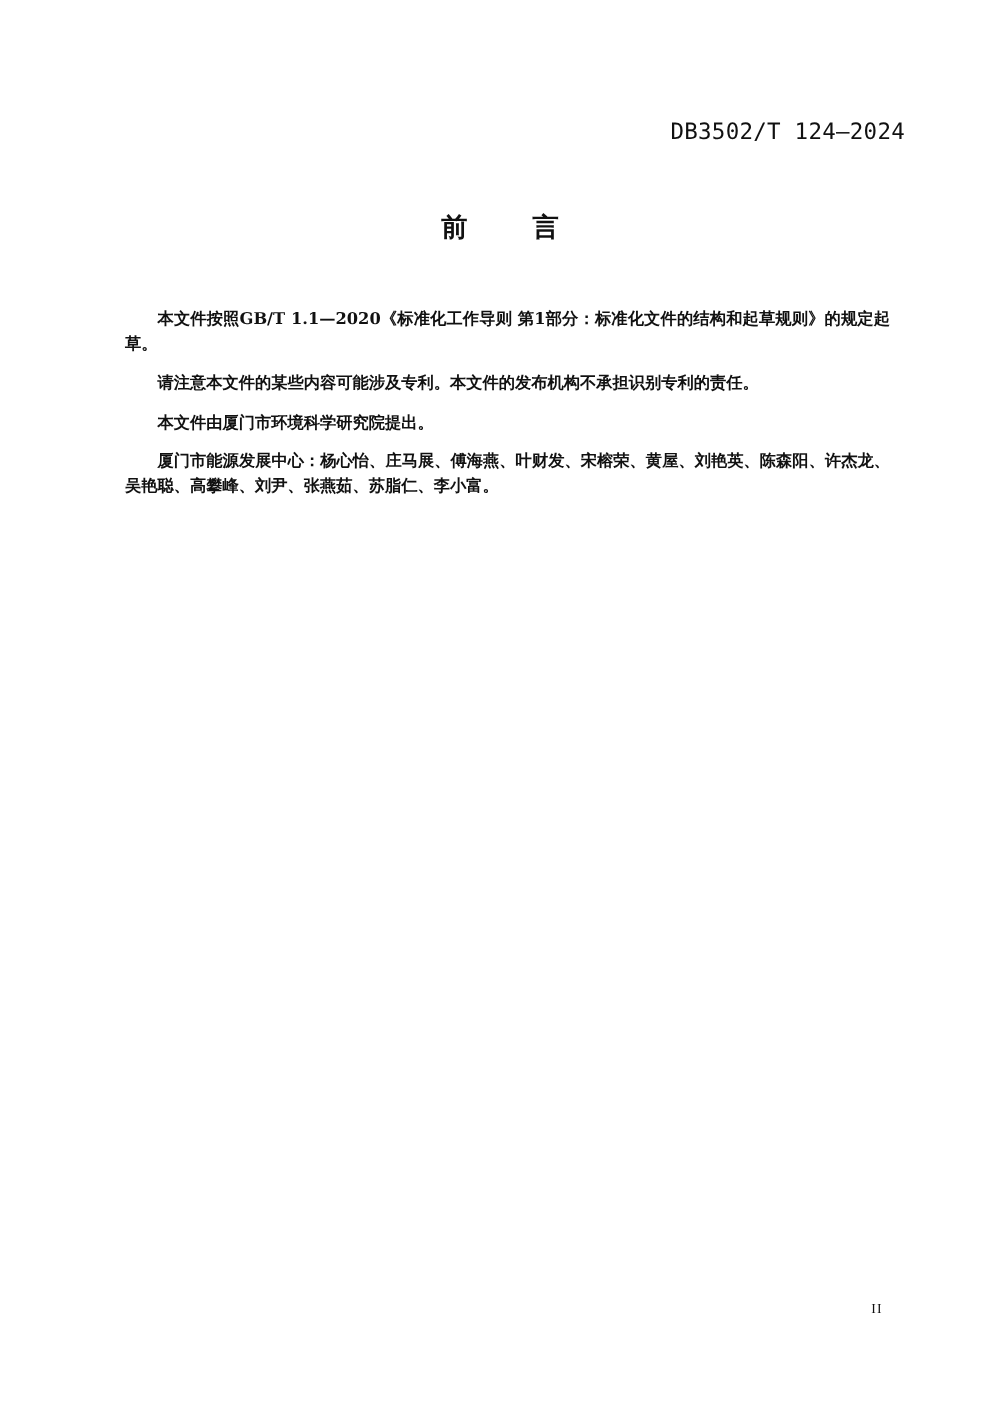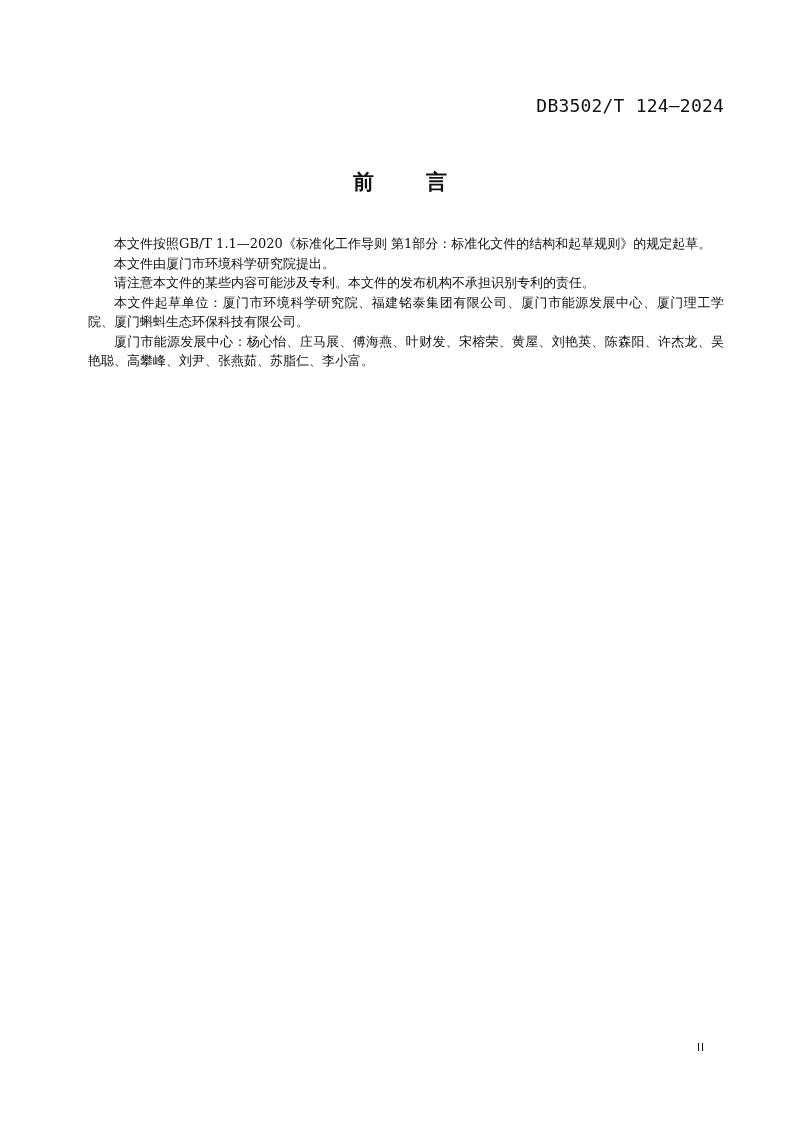--- a/index.html
+++ b/index.html
@@ -11,36 +11,35 @@
     .title {
       position:absolute; left:0; right:0; top:168px; text-align:center;
       font-family:Liberation Mono, monospace; font-size:21px; font-weight:bold;
     }
     .title span { display:inline-block; }
     .title .gap { width:52px; }
     .body {
       position:absolute; left:88px; width:636px; top:234px;
       font-family:"DejaVu Serif", serif; font-size:13px; line-height:19.5px;
     }
-    .body p { margin:0; text-indent:26px; text-align:justify; }
+    .body p { margin:12px; text-indent:26px; text-align:justify;font-weight:bold; }
     .page-num {
       position:absolute; left:697px; top:1041px;
-      font-family:Liberation Sans, sans-serif; font-size:11px; letter-spacing:1px;
+      font-family:Liberation Serif, serif; font-size:11px; letter-spacing:1px;
     }
   </style>
 </head>
 <body>
 
 <div class="header-code">DB3502/T 124—2024</div>
 
 <div class="title">
   <span>前</span><span class="gap"></span><span>言</span>
 </div>
 
 <div class="body">
   <p>本文件按照GB/T 1.1—2020《标准化工作导则  第1部分：标准化文件的结构和起草规则》的规定起草。</p>
+  <p>请注意本文件的某些内容可能涉及专利。本文件的发布机构不承担识别专利的责任。</p>
   <p>本文件由厦门市环境科学研究院提出。</p>
-  <p>请注意本文件的某些内容可能涉及专利。本文件的发布机构不承担识别专利的责任。</p>
-  <p>本文件起草单位：厦门市环境科学研究院、福建铭泰集团有限公司、厦门市能源发展中心、厦门理工学院、厦门蝌蚪生态环保科技有限公司。</p>
   <p>厦门市能源发展中心：杨心怡、庄马展、傅海燕、叶财发、宋榕荣、黄屋、刘艳英、陈森阳、许杰龙、吴艳聪、高攀峰、刘尹、张燕茹、苏脂仁、李小富。</p>
 </div>
 
 <div class="page-num">II</div>
 
 </body></html>

